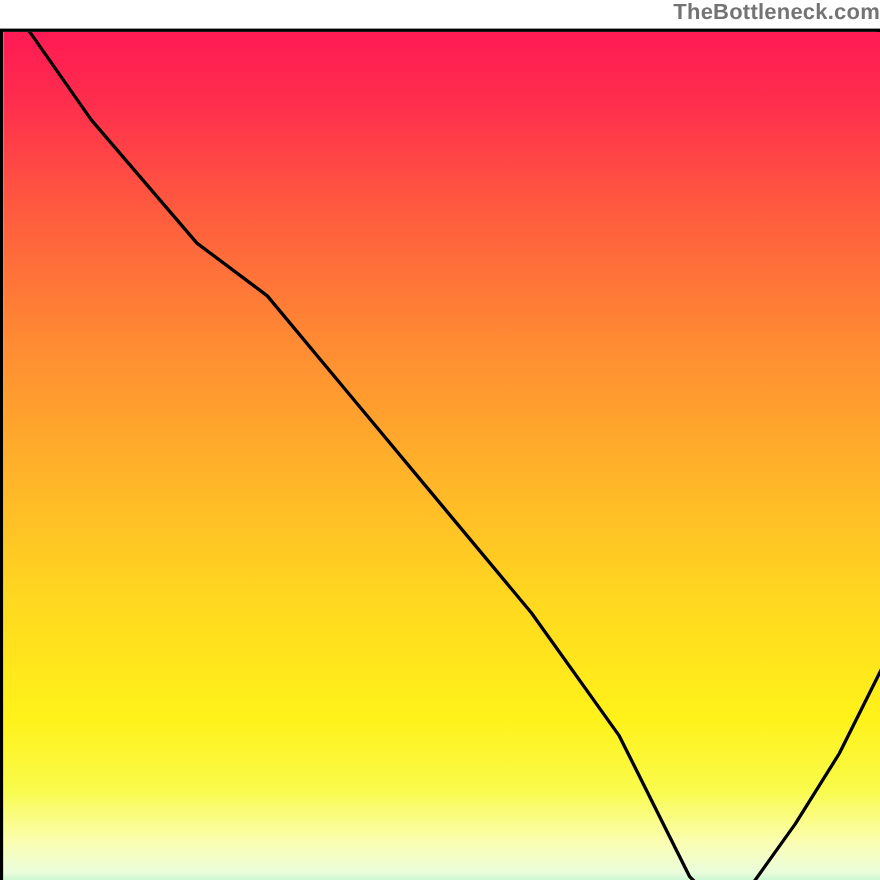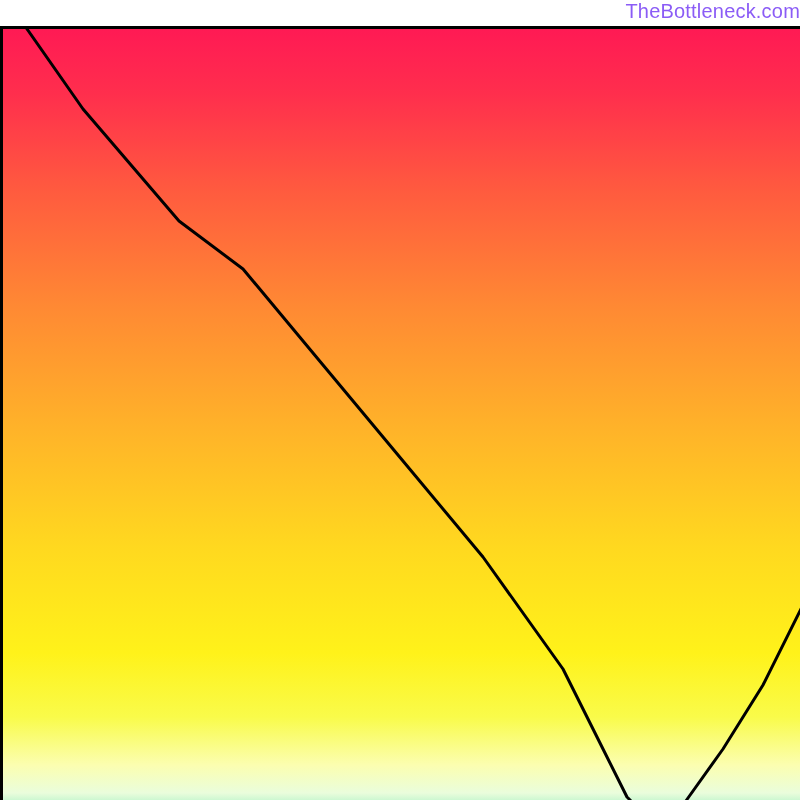--- a/index.html
+++ b/index.html
@@ -15,22 +15,22 @@
     width: 800px;
     height: 800px;
     box-sizing: border-box;
     border: 3px solid #000;
   }
   .watermark {
     position: absolute;
     top: -26px;
     right: 0;
     font-size: 20px;
-    font-weight: normal;
-    color: #8b5cf6;
+    font-weight: bold;
+    color: #737373;
     letter-spacing: 0.2px;
   }
   .chart-wrap {
     position: absolute;
     top: 26px;
     left: 0;
     width: 800px;
     height: 800px;
   }
   svg.plot {

